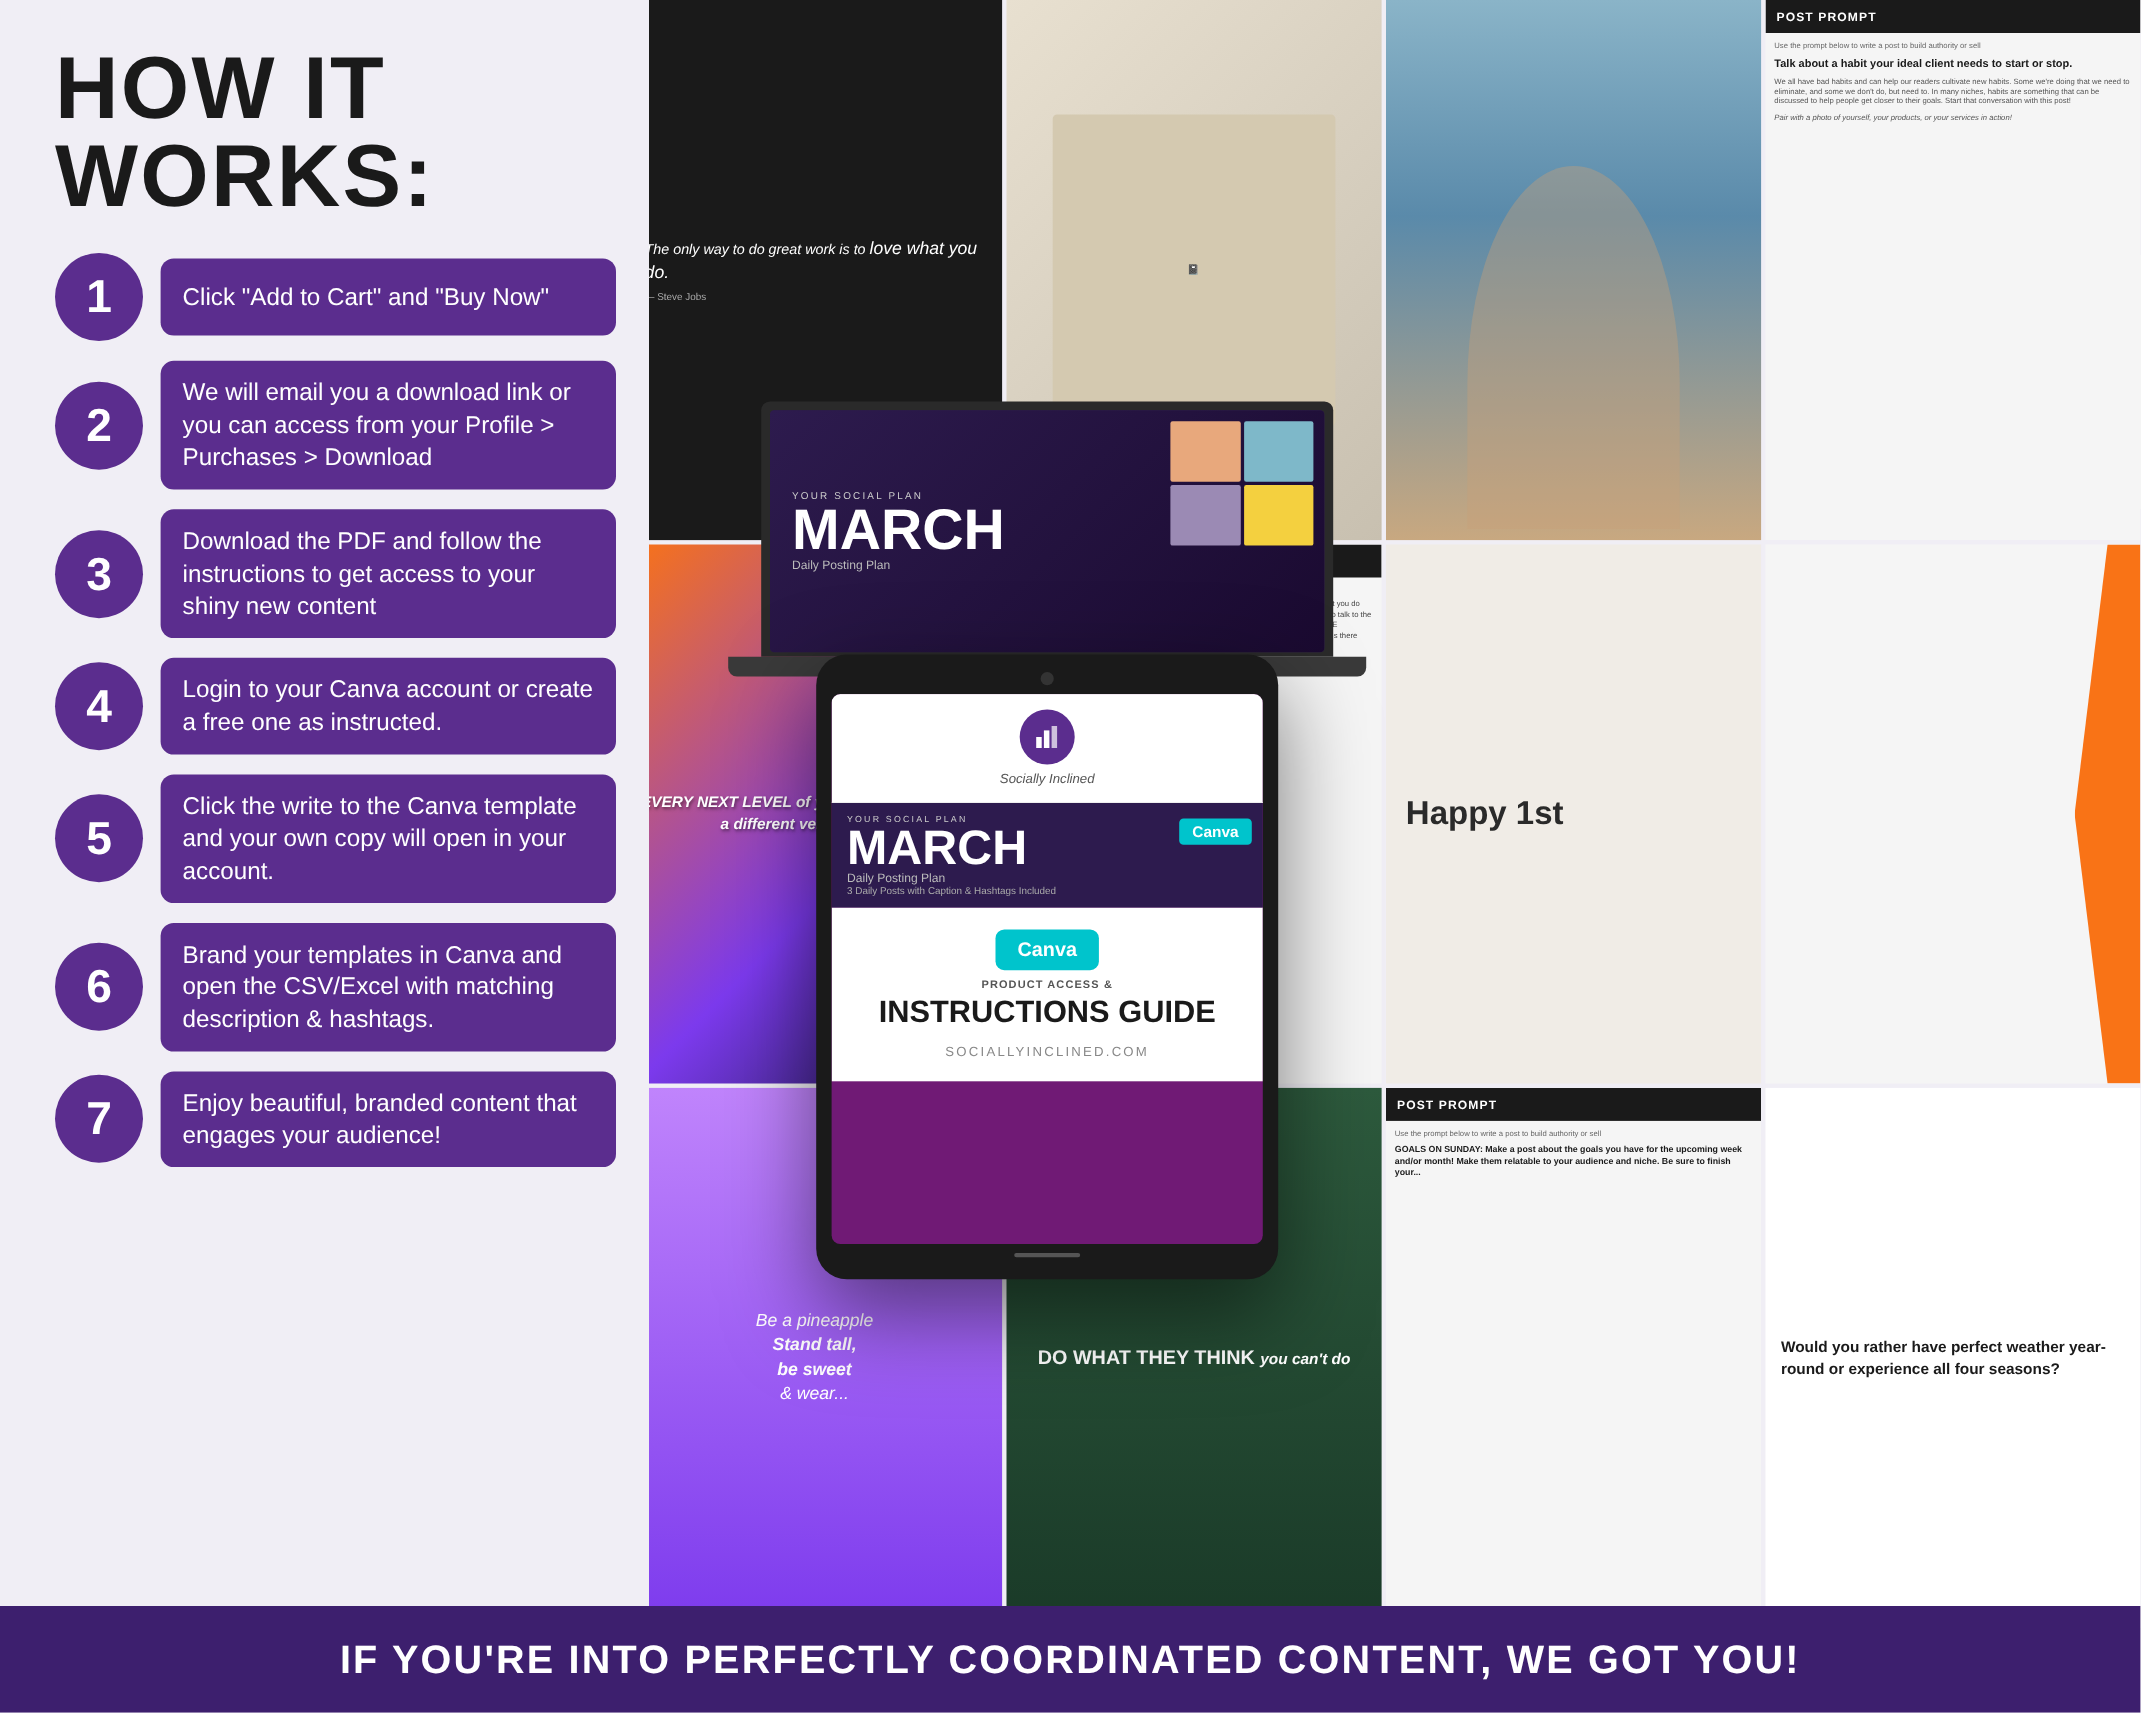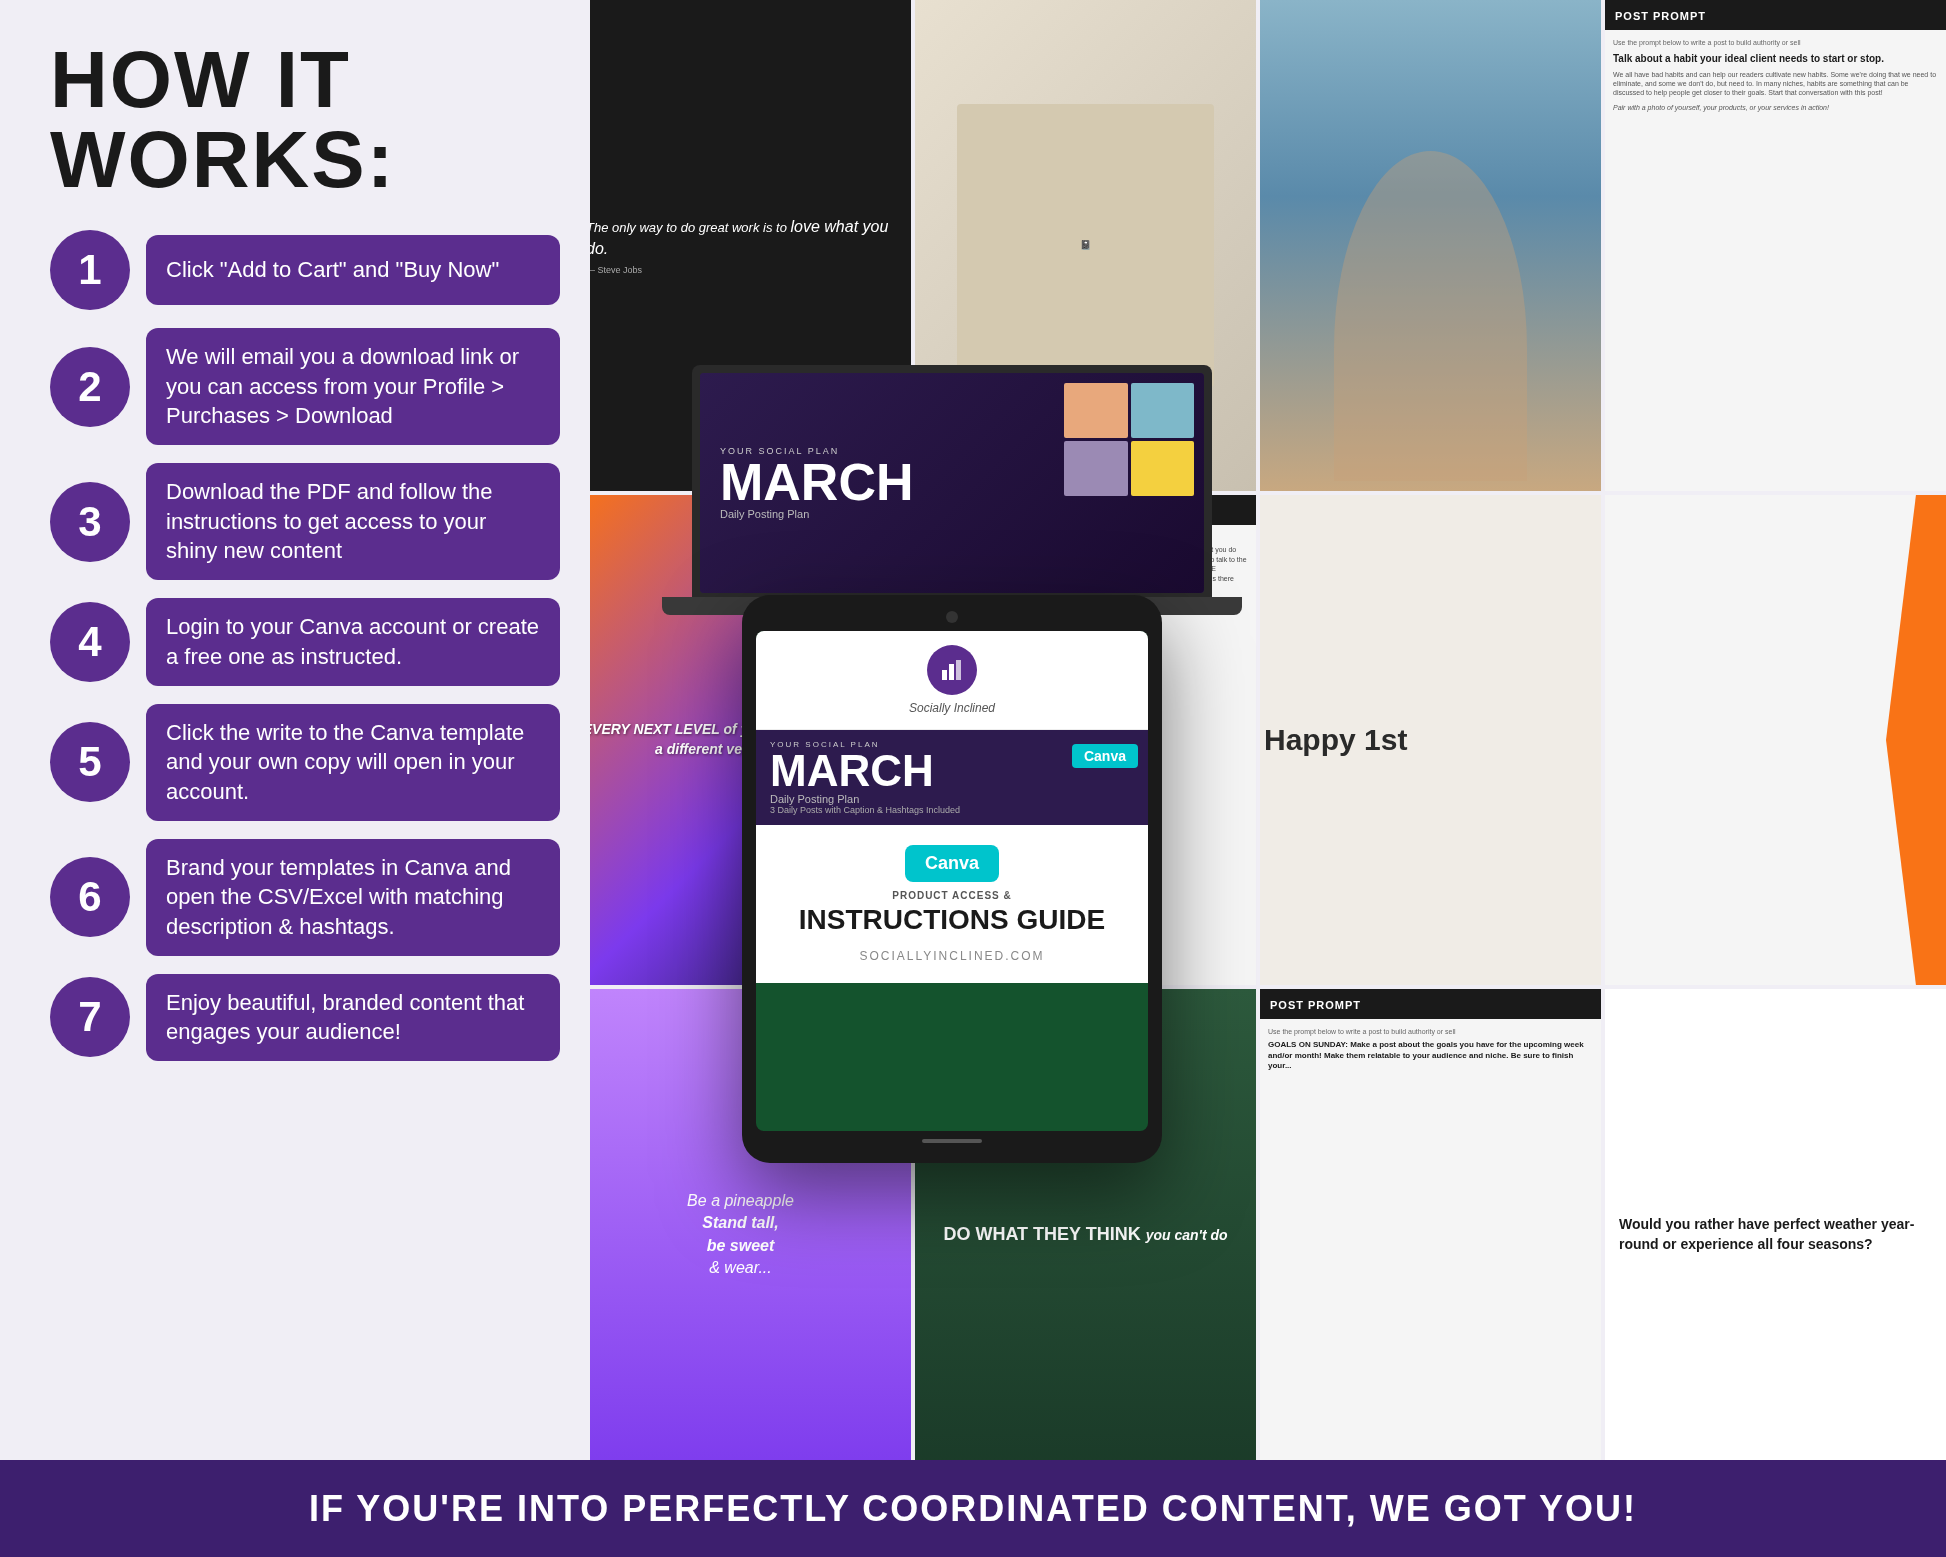--- a/index.html
+++ b/index.html
@@ -93,21 +93,21 @@
 
     .tablet-camera {
       width: 12px;
       height: 12px;
       background: #333;
       border-radius: 50%;
       margin: 0 auto 8px;
     }
 
     .tablet-screen {
-      background: #14532d;
+      background: #701a75;
       border-radius: 8px;
       overflow: hidden;
       height: 500px;
       position: relative;
     }
 
     .tablet-logo-icon {
       width: 50px;
       height: 50px;
       background: #5b2d8e;
@@ -319,21 +319,21 @@
       <span style="color:white;font-size:11px;font-weight:900;letter-spacing:1px;">POST PROMPT</span>
     </div>
     <div style="padding:8px;font-size:7px;color:#333;line-height:1.4;">
       <p style="font-size:7px;color:#666;margin-bottom:3px;">Use the prompt below to write a post to build authority or sell</p>
       <p style="font-size:7px;color:#444;line-height:1.35;">IF ONLY [I/WE] KNEW. Rewind the clock 10 years. Would life be easier if you knew then what you do now? Would you be more successful? No one can tell, but if [I AM/WE ARE] given a chance to talk to the young ones including [MY/OUR] younger [SELF/SELVES], [I/WE] would say SHARE - ADVICE RELATED TO YOUR BUSINESS, e.g. Save for the rainy days, exercise while you're young). Is there good advice you'd give the younger ones?</p>
       <p style="margin-top:6px;font-size:7px;font-style:italic;color:#555;">Pair with a photo of yourself, your products, or your services in action!</p>
     </div>
   </div>
 
   <div class="cell" style="background:#f0ece6;">
-    <div class="img-text-overlay" style="align-items:flex-start;padding:4px;">
+    <div class="img-text-overlay" style="align-items:flex-start;padding:18px;">
       <p style="font-size:30px;font-weight:700;color:#2a2a2a;">Happy 1st</p>
     </div>
   </div>
 
   <div class="cell" style="background:#f5f5f5;position:relative;">
     <div style="position:absolute;right:0;top:0;width:60px;height:100%;background:#f97316;clip-path:polygon(30px 0, 100% 0, 100% 100%, 30px 100%, 0 50%);"></div>
   </div>
 
   <div class="cell" style="background:linear-gradient(180deg,#c084fc 0%,#7c3aed 100%);">
     <div class="img-text-overlay">

